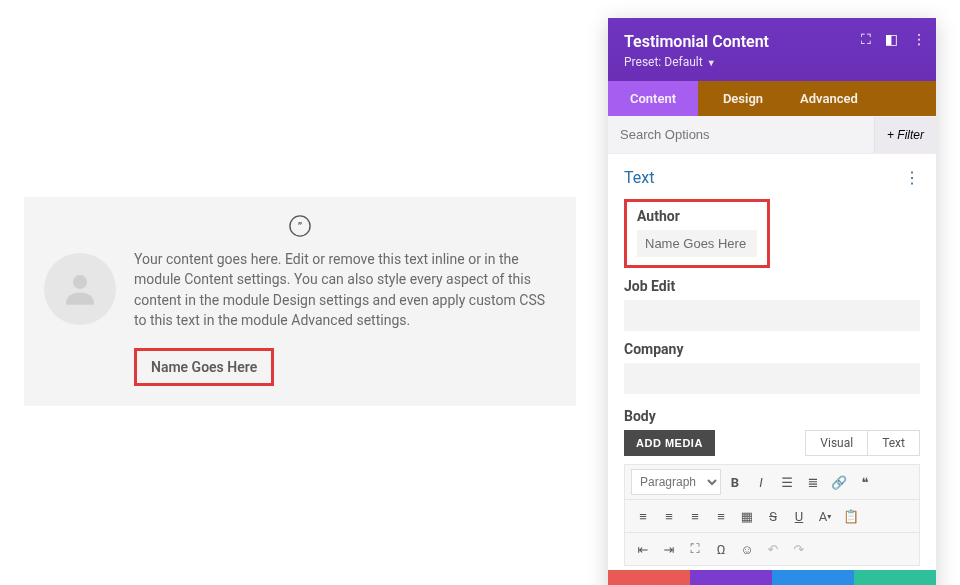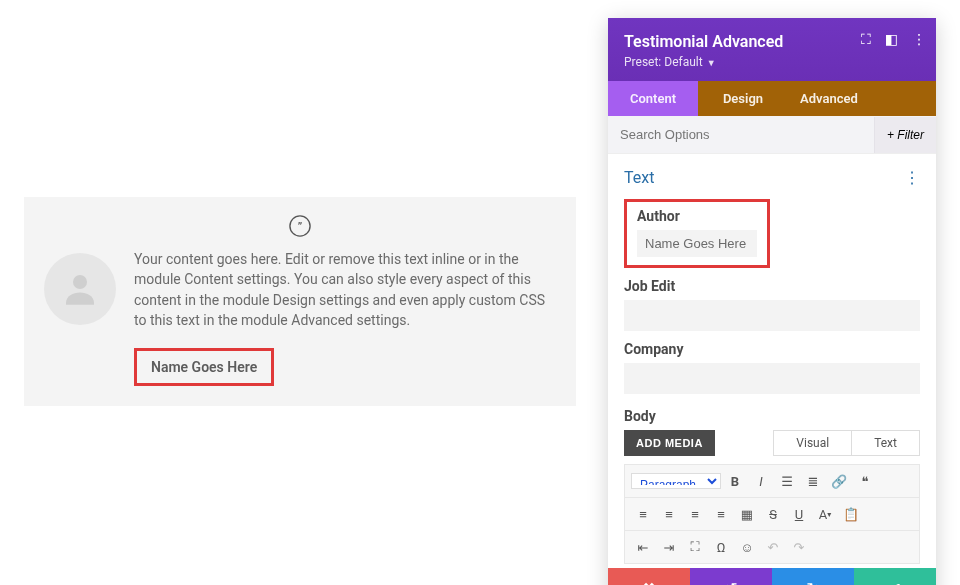--- a/index.html
+++ b/index.html
@@ -196,21 +196,21 @@
     font-weight: 700;
     letter-spacing: .5px;
     cursor: pointer;
   }
   .editor-tabs {
     float: right;
     display: flex;
   }
   .editor-tab {
     border: 1px solid #ddd;
-    padding: 5px 22px;
+    padding: 5px 14px;
     font-size: 12px;
     color: #555;
     background: #fff;
     cursor: pointer;
   }
   .editor-tab + .editor-tab { border-left: none; }
 
   .toolbar {
     clear: both;
     margin-top: 8px;
@@ -234,23 +234,23 @@
     justify-content: center;
     color: #555;
     font-size: 13px;
     cursor: pointer;
     border-radius: 2px;
   }
   .tb-select {
     border: 1px solid #ddd;
     background:#fff;
     font-size: 12px;
-    color:#1d4ed8;
+    color:#737373;
     padding:3px 4px;
-    height:16px;
+    height:26px;
     width:90px;
   }
 
   
   .action-bar {
     display: flex;
     height: 40px;
     margin-top: 4px;
   }
   .action-btn {
@@ -287,21 +287,21 @@
     </div>
     <div style="flex:1">
       <div class="testimonial-text">Your content goes here. Edit or remove this text inline or in the module Content settings. You can also style every aspect of this content in the module Design settings and even apply custom CSS to this text in the module Advanced settings.</div>
       <span class="author-name red-highlight">Name Goes Here</span>
     </div>
   </div>
 </div>
 
 <div class="panel">
   <div class="panel-header">
-    <div class="panel-title">Testimonial Advanced</div>
+    <div class="panel-title">Testimonial Content</div>
     <div class="panel-preset">
       <span>Preset: Default</span><span class="caret">▼</span>
     </div>
     <div class="header-icons">
       <span>⛶</span>
       <span>◧</span>
       <span>⋮</span>
     </div>
   </div>
 

